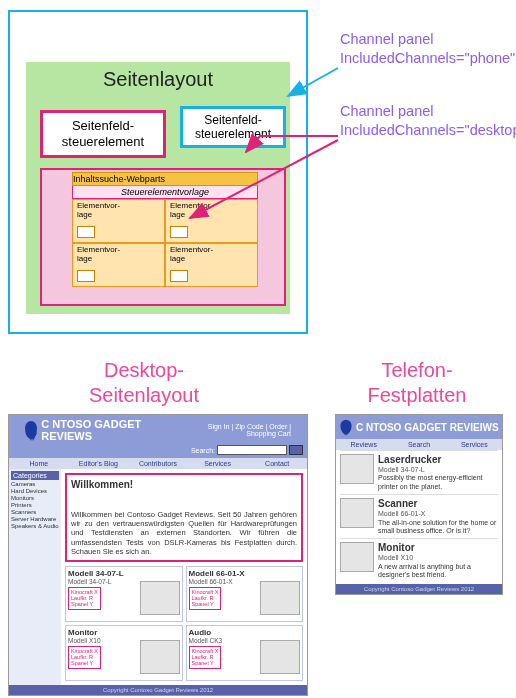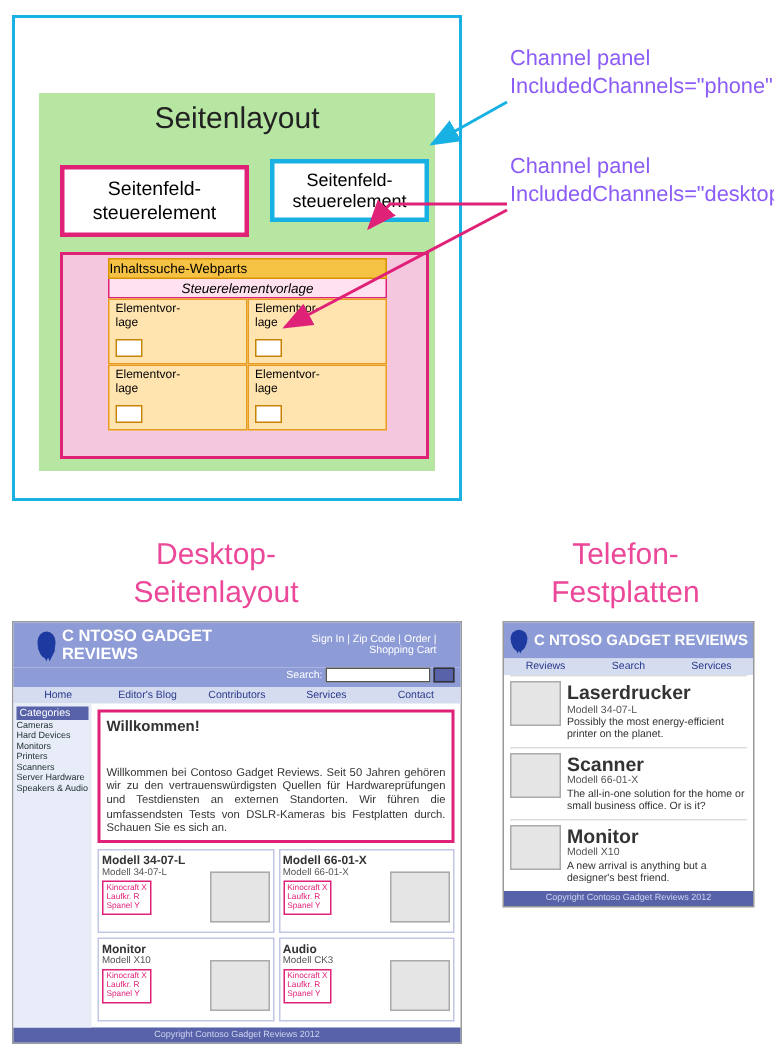--- a/index.html
+++ b/index.html
@@ -69,21 +69,21 @@
   .phd { background:#8d9bd6; color:#fff; display:flex; align-items:center; padding:3px 3px; font-size:10px; font-weight:bold; }
   .pnav { display:flex; background:#d6dcf0; font-size:7px; }
   .pnav div { flex:1; text-align:center; padding:2px 0; color:#283a8a; }
   .pfield { margin:4px; border:2px solid #18b1e4; padding:2px; }
   .pfield .ftitle { font-size:8px; color:#117aab; }
   .pfield .fbody { font-size:7px; color:#888; }
   .pprods { display:flex; flex-direction:column; gap:3px; padding:0 4px 4px; }
   .pprod { display:flex; gap:4px; border-top:1px solid #ddd; padding-top:3px; }
   .pprod .pimg2 { width:34px; height:30px; background:#e5e5e5; border:1px solid #aaa; flex-shrink:0; }
   .pprod .ptext { font-size:7px; line-height:1.2; }
-  .pprod .ptext b { font-size:13px;text-align:right; }
+  .pprod .ptext b { font-size:10px;text-align:right; }
   .pprod .ptext .mod { color:#555; font-size:7px; }
   .pfoot { background:#5762a8; color:#cfd4f0; font-size:6px; text-align:center; padding:2px; }
 </style>
 </head>
 <body>
 
 <div class="top-wrap">
   <div class="outer-cyan"></div>
   <div class="green-box">
     <div class="green-title">Seitenlayout</div>

